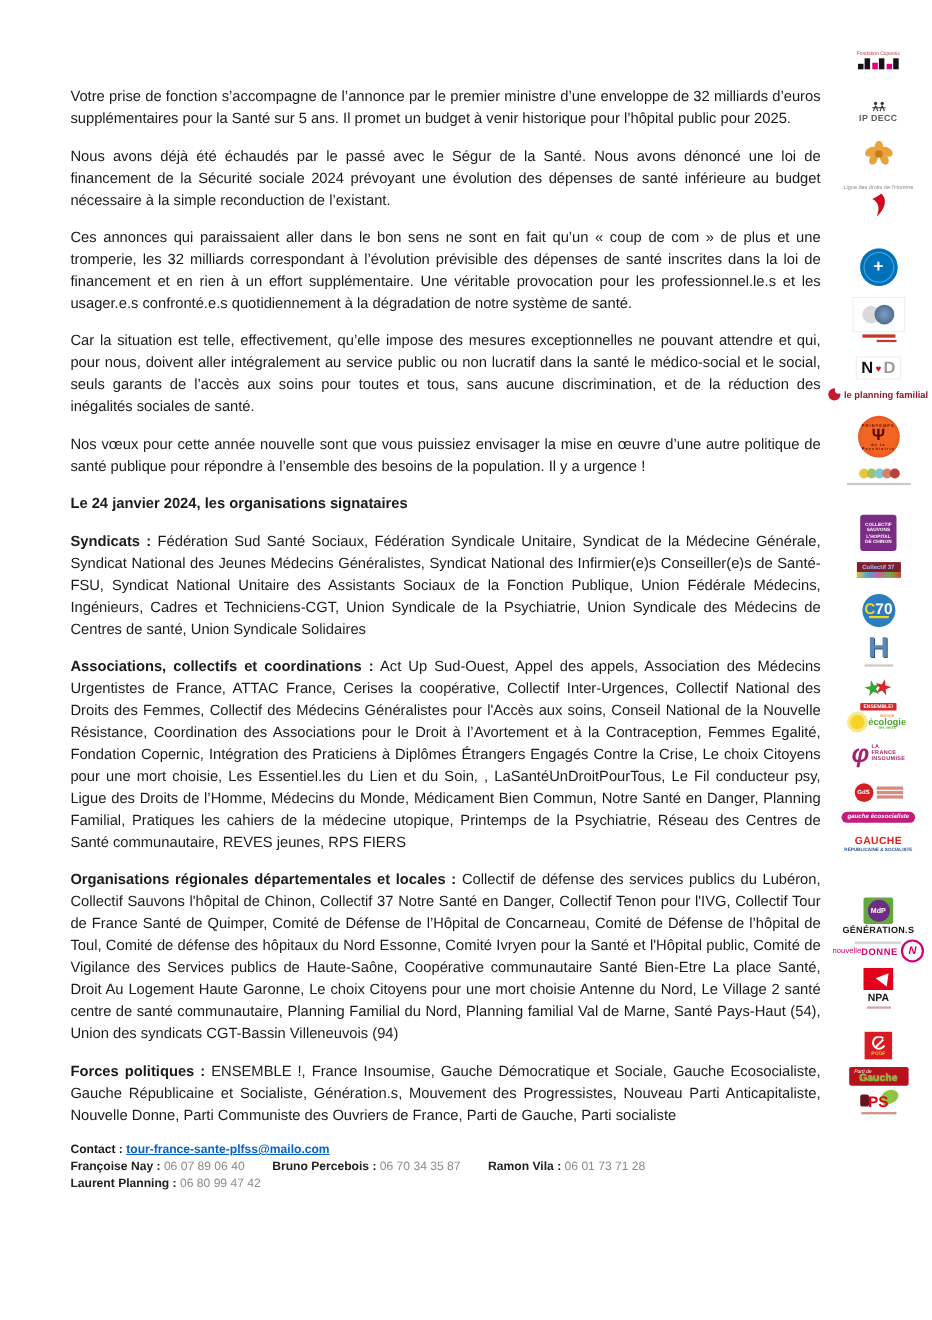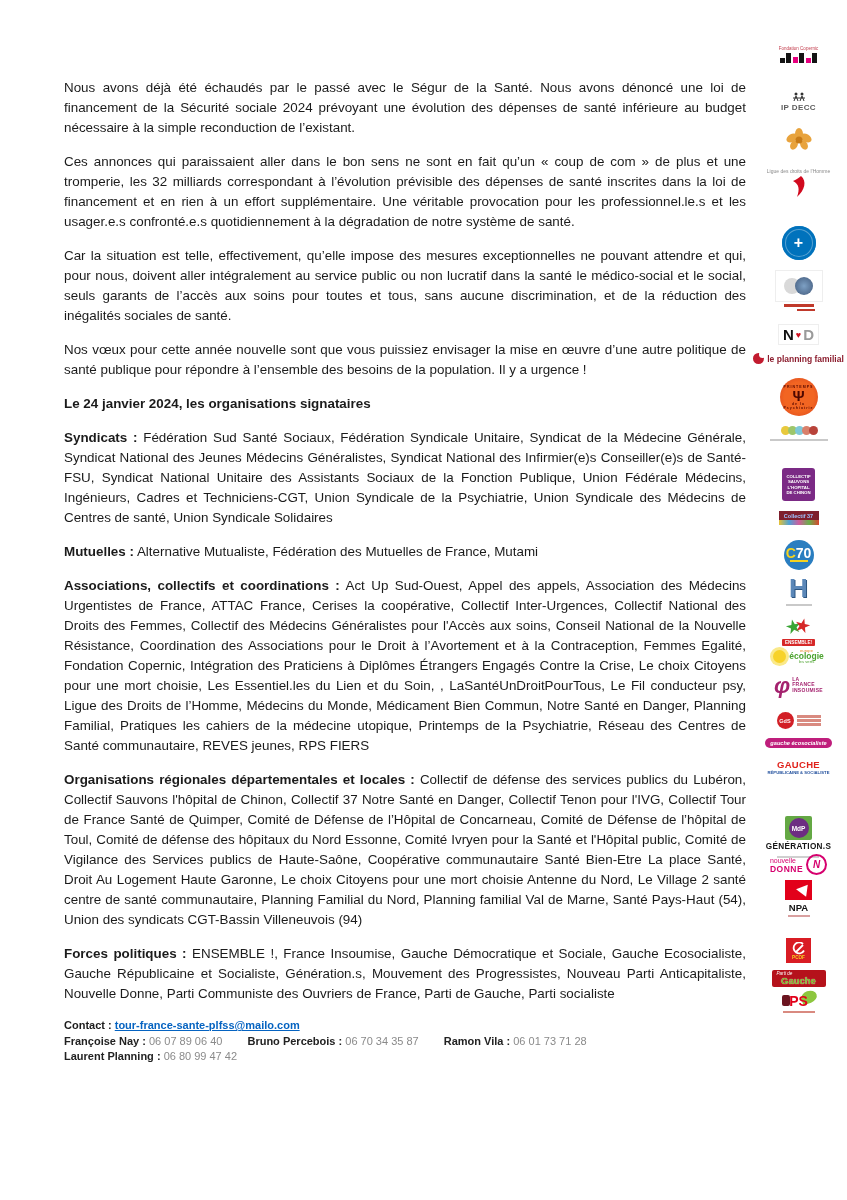--- a/index.html
+++ b/index.html
@@ -104,21 +104,21 @@
   .grs .g{font-size:9.5px;font-weight:800;color:#e0231c;letter-spacing:.3px;}
   .grs .s{font-size:4.2px;font-weight:bold;color:#1f4e9c;margin-top:1px;}
   
   .gens .t{font-size:8.2px;font-weight:800;color:#141414;letter-spacing:.3px;}
   .gens .bar{width:42px;height:2px;background:#cfcfcf;margin:3px auto 0;}
   
   .mdp{width:27px;height:24px;background:#64a844;border-radius:2px;display:flex;align-items:center;justify-content:center;}
   .mdp .circ{width:20px;height:20px;border-radius:50%;background:#6d2d82;color:#fff;font-size:6.5px;font-weight:bold;display:flex;align-items:center;justify-content:center;}
   
   .nd{display:flex;align-items:center;gap:3px;}
-  .nd .col{display:flex;flex-direction:column;align-items:flex-start;line-height:8px;}
+  .nd .col{display:flex;flex-direction:row;align-items:flex-start;line-height:8px;}
   .nd .l1{font-size:7px;color:#d6006e;}
   .nd .l2{font-size:8.5px;font-weight:800;color:#d6006e;letter-spacing:.5px;}
   .nd .circ{width:17px;height:17px;border:2.5px solid #d6006e;border-radius:50%;color:#d6006e;font-weight:bold;font-style:italic;font-size:10px;display:flex;align-items:center;justify-content:center;}
   
   .npa-sq{width:27px;height:20px;background:#e2001a;position:relative;}
   .npa-sq:after{content:"";position:absolute;right:5px;top:4px;border-top:6px solid transparent;border-bottom:6px solid transparent;border-right:11px solid #fff;transform:rotate(8deg);}
   .npa-t{font-size:9.5px;font-weight:800;color:#141414;line-height:10px;margin-top:2px;}
   .npa-bar{width:22px;height:2px;background:#d9a0a0;margin-top:1px;}
   
   .pcof-sq{width:25px;height:25px;background:#d91c24;display:flex;flex-direction:column;align-items:center;justify-content:center;}
@@ -131,30 +131,30 @@
   .ps{position:relative;width:40px;display:flex;flex-direction:column;align-items:center;}
   .ps .leaf{position:absolute;top:-3px;right:2px;width:16px;height:12px;background:#8dc63f;border-radius:50% 50% 50% 0;transform:rotate(-20deg);}
   .ps .fist{position:absolute;left:3px;top:1px;width:8px;height:11px;background:#6b1420;border-radius:2px;}
   .ps .t{font-size:14px;line-height:15px;font-weight:800;color:#e2001a;z-index:1;}
   .ps .bar{width:32px;height:2px;background:#d98a80;margin-top:2px;}
 </style>
 </head>
 <body>
 
 <div class="doc">
+  <p>Votre prise de fonction s’accompagne de l’annonce par le premier ministre d’une enveloppe de 32 milliards d’euros supplémentaires pour la Santé sur 5 ans. Il promet un budget à venir historique pour l’hôpital public pour 2025.</p>
   <p>Nous avons déjà été échaudés par le passé avec le Ségur de la Santé. Nous avons dénoncé une loi de financement de la Sécurité sociale 2024 prévoyant une évolution des dépenses de santé inférieure au budget nécessaire à la simple reconduction de l’existant.</p>
   <p>Ces annonces qui paraissaient aller dans le bon sens ne sont en fait qu’un « coup de com » de plus et une tromperie, les 32 milliards correspondant à l’évolution prévisible des dépenses de santé inscrites dans la loi de financement et en rien à un effort supplémentaire. Une véritable provocation pour les professionnel.le.s et les usager.e.s confronté.e.s quotidiennement à la dégradation de notre système de santé.</p>
   <p>Car la situation est telle, effectivement, qu’elle impose des mesures exceptionnelles ne pouvant attendre et qui, pour nous, doivent aller intégralement au service public ou non lucratif dans la santé le médico-social et le social, seuls garants de l’accès aux soins pour toutes et tous, sans aucune discrimination, et de la réduction des inégalités sociales de santé.</p>
   <p>Nos vœux pour cette année nouvelle sont que vous puissiez envisager la mise en œuvre d’une autre politique de santé publique pour répondre à l’ensemble des besoins de la population. Il y a urgence !</p>
 
   <p class="date-heading">Le 24 janvier 2024, les organisations signataires</p>
 
   <p class="sig"><b>Syndicats :</b> <span>Fédération Sud Santé Sociaux, Fédération Syndicale Unitaire, Syndicat de la Médecine Générale, Syndicat National des Jeunes Médecins Généralistes, Syndicat National des Infirmier(e)s Conseiller(e)s de Santé-FSU, Syndicat National Unitaire des Assistants Sociaux de la Fonction Publique, Union Fédérale Médecins, Ingénieurs, Cadres et Techniciens-CGT, Union Syndicale de la Psychiatrie, Union Syndicale des Médecins de Centres de santé, Union Syndicale Solidaires</span></p>
 
-  <p class="sig"><b>Mutuelles :</b> <span>Alternative Mutualiste, Fédération des Mutuelles de France, Mutami</span></p>
 
   <p class="sig"><b>Associations, collectifs et coordinations :</b> <span>Act Up Sud-Ouest, Appel des appels, Association des Médecins Urgentistes de France, ATTAC France, Cerises la coopérative, Collectif Inter-Urgences, Collectif National des Droits des Femmes, Collectif des Médecins Généralistes pour l'Accès aux soins, Conseil National de la Nouvelle Résistance, Coordination des Associations pour le Droit à l’Avortement et à la Contraception, Femmes Egalité, Fondation Copernic, Intégration des Praticiens à Diplômes Étrangers Engagés Contre la Crise, Le choix Citoyens pour une mort choisie, Les Essentiel.les du Lien et du Soin, , LaSantéUnDroitPourTous, Le Fil conducteur psy, Ligue des Droits de l’Homme, Médecins du Monde, Médicament Bien Commun, Notre Santé en Danger, Planning Familial, Pratiques les cahiers de la médecine utopique, Printemps de la Psychiatrie, Réseau des Centres de Santé communautaire, REVES jeunes, RPS FIERS</span></p>
 
   <p class="sig"><b>Organisations régionales départementales et locales :</b> <span>Collectif de défense des services publics du Lubéron, Collectif Sauvons l'hôpital de Chinon, Collectif 37 Notre Santé en Danger, Collectif Tenon pour l'IVG, Collectif Tour de France Santé de Quimper, Comité de Défense de l’Hôpital de Concarneau, Comité de Défense de l’hôpital de Toul, Comité de défense des hôpitaux du Nord Essonne, Comité Ivryen pour la Santé et l'Hôpital public, Comité de Vigilance des Services publics de Haute-Saône, Coopérative communautaire Santé Bien-Etre La place Santé, Droit Au Logement Haute Garonne, Le choix Citoyens pour une mort choisie Antenne du Nord, Le Village 2 santé centre de santé communautaire, Planning Familial du Nord, Planning familial Val de Marne, Santé Pays-Haut (54), Union des syndicats CGT-Bassin Villeneuvois (94)</span></p>
 
   <p class="sig"><b>Forces politiques :</b> <span>ENSEMBLE !, France Insoumise, Gauche Démocratique et Sociale, Gauche Ecosocialiste, Gauche Républicaine et Socialiste, Génération.s, Mouvement des Progressistes, Nouveau Parti Anticapitaliste, Nouvelle Donne, Parti Communiste des Ouvriers de France, Parti de Gauche, Parti socialiste</span></p>
 
   <div class="contact-block">
     <div>
       <b>Contact :</b>

